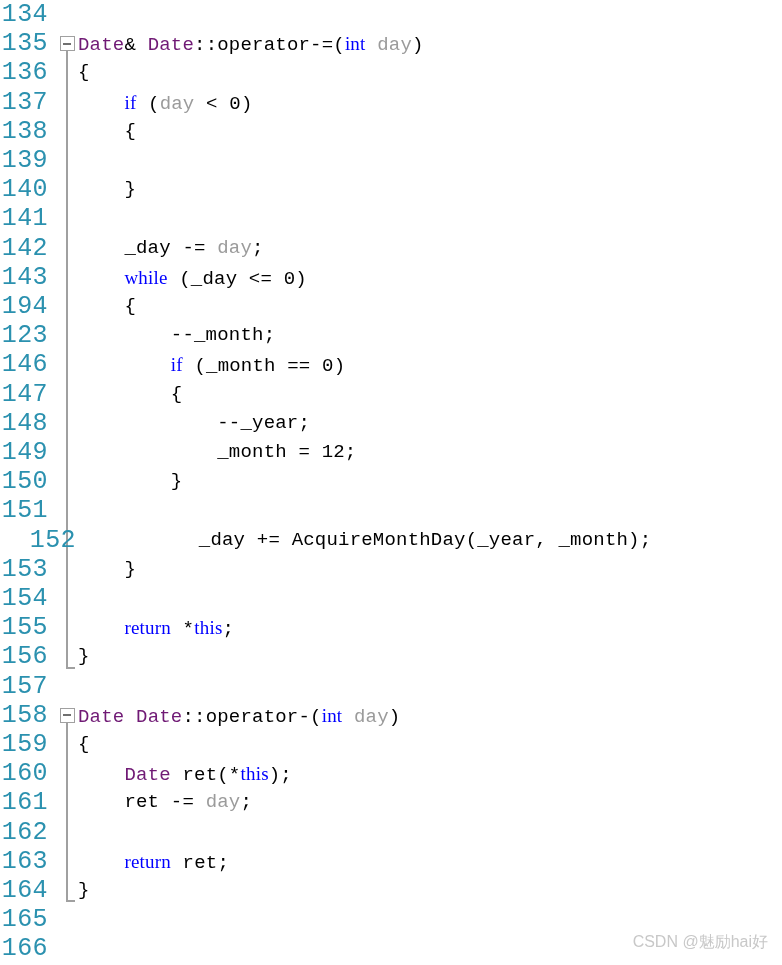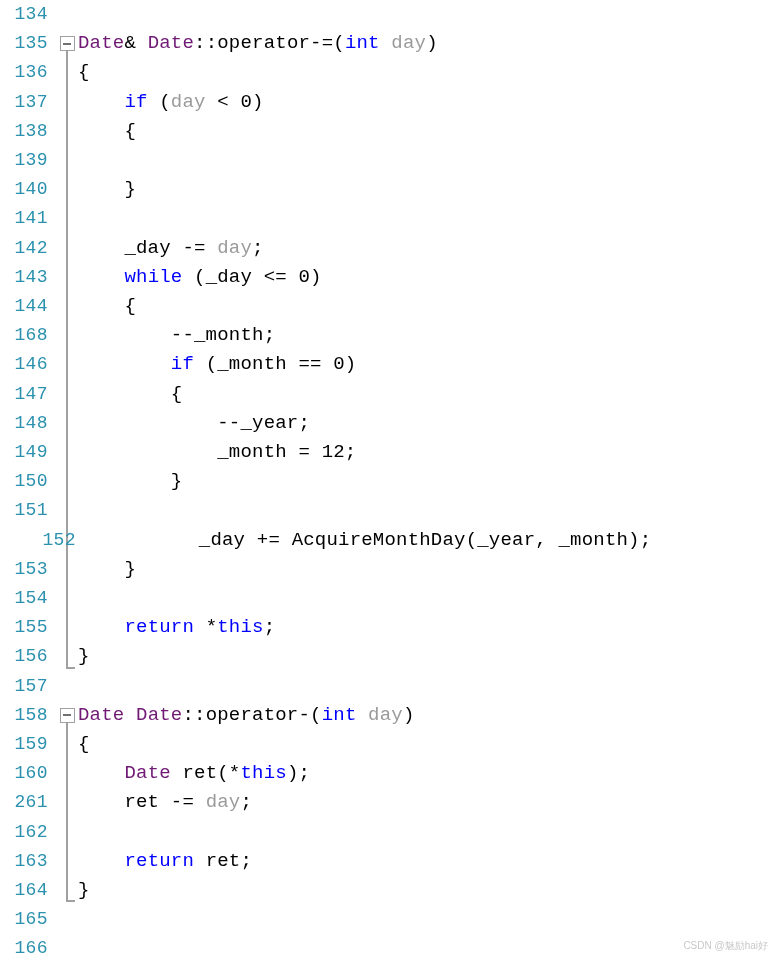--- a/index.html
+++ b/index.html
@@ -29,36 +29,36 @@
     font-size: 19px;
   }
 
   .gutter {
     position: absolute;
     left: 0;
     top: 0;
     width: 48px;
     text-align: right;
     color: #2b91af;
-    font-size: 18px;
+    font-size: 25px;
     letter-spacing: 0.4px;
   }
 
   .content {
     position: absolute;
     left: 78px;
     top: 0;
     white-space: pre;
     font-size: 19px;
     color: #000000;
     letter-spacing: 0.2px;
   }
 
   
-  .kw   { color: #0000ff; }   
+  .kw   { color: #0000ff; font-family: Liberation Serif, serif; }   
   .type { color: #701a75; }   
   .par  { color: #9b9b9b; }   
   .pl   { color: #000000; }   
 
   
   .fold-guide {
     position: absolute;
     left: 66px;
     width: 2px;
     background: #a0a0a0;
@@ -88,21 +88,21 @@
     height: 2px;
     background: #707070;
   }
 
   
   #watermark {
     position: absolute;
     right: 14px;
     bottom: 12px;
     font-family: "Liberation Sans", sans-serif;
-    font-size: 10px;
+    font-size: 16px;
     color: #c8c8c8;
     white-space: pre;
   }
 </style>
 </head>
 <body>
 
 <div id="editor">
 
   <div id="fold-layer">
@@ -117,38 +117,38 @@
       <div class="code-line" style="position: absolute; left: 0px; top: 0px; width: 782px;"><div class="gutter">134</div><div class="content"></div></div>
       <div class="code-line" style="position: absolute; left: 0px; top: 29.2px; width: 782px;"><div class="gutter">135</div><div class="content"><span class="type">Date</span><span class="pl">&amp; </span><span class="type">Date</span><span class="pl">::operator-=(</span><span class="kw">int</span><span class="pl"> </span><span class="par">day</span><span class="pl">)</span></div></div>
       <div class="code-line" style="position: absolute; left: 0px; top: 58.4px; width: 782px;"><div class="gutter">136</div><div class="content"><span class="pl">{</span></div></div>
       <div class="code-line" style="position: absolute; left: 0px; top: 87.6px; width: 782px;"><div class="gutter">137</div><div class="content"><span class="pl">    </span><span class="kw">if</span><span class="pl"> (</span><span class="par">day</span><span class="pl"> &lt; 0)</span></div></div>
       <div class="code-line" style="position: absolute; left: 0px; top: 116.8px; width: 782px;"><div class="gutter">138</div><div class="content"><span class="pl">    {</span></div></div>
       <div class="code-line" style="position: absolute; left: 0px; top: 146px; width: 782px; padding-left: 26px;"><div class="gutter">139</div></div>
       <div class="code-line" style="position: absolute; left: 0px; top: 175.2px; width: 782px;"><div class="gutter">140</div><div class="content"><span class="pl">    }</span></div></div>
       <div class="code-line" style="position: absolute; left: 0px; top: 204.4px; width: 782px;"><div class="gutter">141</div><div class="content"></div></div>
       <div class="code-line" style="position: absolute; left: 0px; top: 233.6px; width: 782px;"><div class="gutter">142</div><div class="content"><span class="pl">    _day -= </span><span class="par">day</span><span class="pl">;</span></div></div>
       <div class="code-line" style="position: absolute; left: 0px; top: 262.8px; width: 782px;"><div class="gutter">143</div><div class="content"><span class="pl">    </span><span class="kw">while</span><span class="pl"> (_day &lt;= 0)</span></div></div>
-      <div class="code-line" style="position: absolute; left: 0px; top: 292px; width: 782px;"><div class="gutter">144</div><div class="content"><span class="pl">    {</span></div></div>
-      <div class="code-line" style="position: absolute; left: 0px; top: 321.2px; width: 782px;"><div class="gutter">168</div><div class="content"><span class="pl">        --_month;</span></div></div>
+      <div class="code-line" style="position: absolute; left: 0px; top: 292px; width: 782px;"><div class="gutter">194</div><div class="content"><span class="pl">    {</span></div></div>
+      <div class="code-line" style="position: absolute; left: 0px; top: 321.2px; width: 782px;"><div class="gutter">123</div><div class="content"><span class="pl">        --_month;</span></div></div>
       <div class="code-line" style="position: absolute; left: 0px; top: 350.4px; width: 782px;"><div class="gutter">146</div><div class="content"><span class="pl">        </span><span class="kw">if</span><span class="pl"> (_month == 0)</span></div></div>
       <div class="code-line" style="position: absolute; left: 0px; top: 379.6px; width: 645px;"><div class="gutter">147</div><div class="content"><span class="pl">        {</span></div></div>
       <div class="code-line" style="position: absolute; left: 0px; top: 408.8px; width: 782px;"><div class="gutter">148</div><div class="content"><span class="pl">            --_year;</span></div></div>
       <div class="code-line" style="position: absolute; left: 0px; top: 438px; width: 782px;"><div class="gutter">149</div><div class="content"><span class="pl">            _month = 12;</span></div></div>
       <div class="code-line" style="position: absolute; left: 0px; top: 467.2px; width: 782px;"><div class="gutter">150</div><div class="content"><span class="pl">        }</span></div></div>
       <div class="code-line" style="position: absolute; left: 0px; top: 496.4px; width: 782px;"><div class="gutter">151</div><div class="content"></div></div>
       <div class="code-line" style="position: absolute; left: 0px; top: 525.6px; width: 782px; margin-left: 28px;"><div class="gutter">152</div><div class="content"><span class="pl">        _day += AcquireMonthDay(_year, _month);</span></div></div>
       <div class="code-line" style="position: absolute; left: 0px; top: 554.8px; width: 782px;"><div class="gutter">153</div><div class="content"><span class="pl">    }</span></div></div>
       <div class="code-line" style="position: absolute; left: 0px; top: 584px; width: 782px;"><div class="gutter">154</div><div class="content"></div></div>
       <div class="code-line" style="position: absolute; left: 0px; top: 613.2px; width: 782px;"><div class="gutter">155</div><div class="content"><span class="pl">    </span><span class="kw">return</span><span class="pl"> *</span><span class="kw">this</span><span class="pl">;</span></div></div>
       <div class="code-line" style="position: absolute; left: 0px; top: 642.4px; width: 782px;"><div class="gutter">156</div><div class="content"><span class="pl">}</span></div></div>
       <div class="code-line" style="position: absolute; left: 0px; top: 671.6px; width: 782px;"><div class="gutter">157</div><div class="content"></div></div>
       <div class="code-line" style="position: absolute; left: 0px; top: 700.8px; width: 630px;"><div class="gutter">158</div><div class="content"><span class="type">Date</span><span class="pl"> </span><span class="type">Date</span><span class="pl">::operator-(</span><span class="kw">int</span><span class="pl"> </span><span class="par">day</span><span class="pl">)</span></div></div>
       <div class="code-line" style="position: absolute; left: 0px; top: 730px; width: 782px;"><div class="gutter">159</div><div class="content"><span class="pl">{</span></div></div>
       <div class="code-line" style="position: absolute; left: 0px; top: 759.2px; width: 782px;"><div class="gutter">160</div><div class="content"><span class="pl">    </span><span class="type">Date</span><span class="pl"> ret(*</span><span class="kw">this</span><span class="pl">);</span></div></div>
-      <div class="code-line" style="position: absolute; left: 0px; top: 788.4px; width: 782px;"><div class="gutter">261</div><div class="content"><span class="pl">    ret -= </span><span class="par">day</span><span class="pl">;</span></div></div>
+      <div class="code-line" style="position: absolute; left: 0px; top: 788.4px; width: 782px;"><div class="gutter">161</div><div class="content"><span class="pl">    ret -= </span><span class="par">day</span><span class="pl">;</span></div></div>
       <div class="code-line" style="position: absolute; left: 0px; top: 817.6px; width: 782px;"><div class="gutter">162</div><div class="content"></div></div>
       <div class="code-line" style="position: absolute; left: 0px; top: 846.8px; width: 782px;"><div class="gutter">163</div><div class="content"><span class="pl">    </span><span class="kw">return</span><span class="pl"> ret;</span></div></div>
       <div class="code-line" style="position: absolute; left: 0px; top: 876px; width: 782px;"><div class="gutter">164</div><div class="content"><span class="pl">}</span></div></div>
       <div class="code-line" style="position: absolute; left: 0px; top: 905.2px; width: 738px;"><div class="gutter">165</div><div class="content"></div></div>
       <div class="code-line" style="position: absolute; left: 0px; top: 934.4px; width: 782px;"><div class="gutter">166</div><div class="content"></div></div>
     </div>
 
   <div id="watermark">CSDN @魅励hai好</div>
 </div>
 

